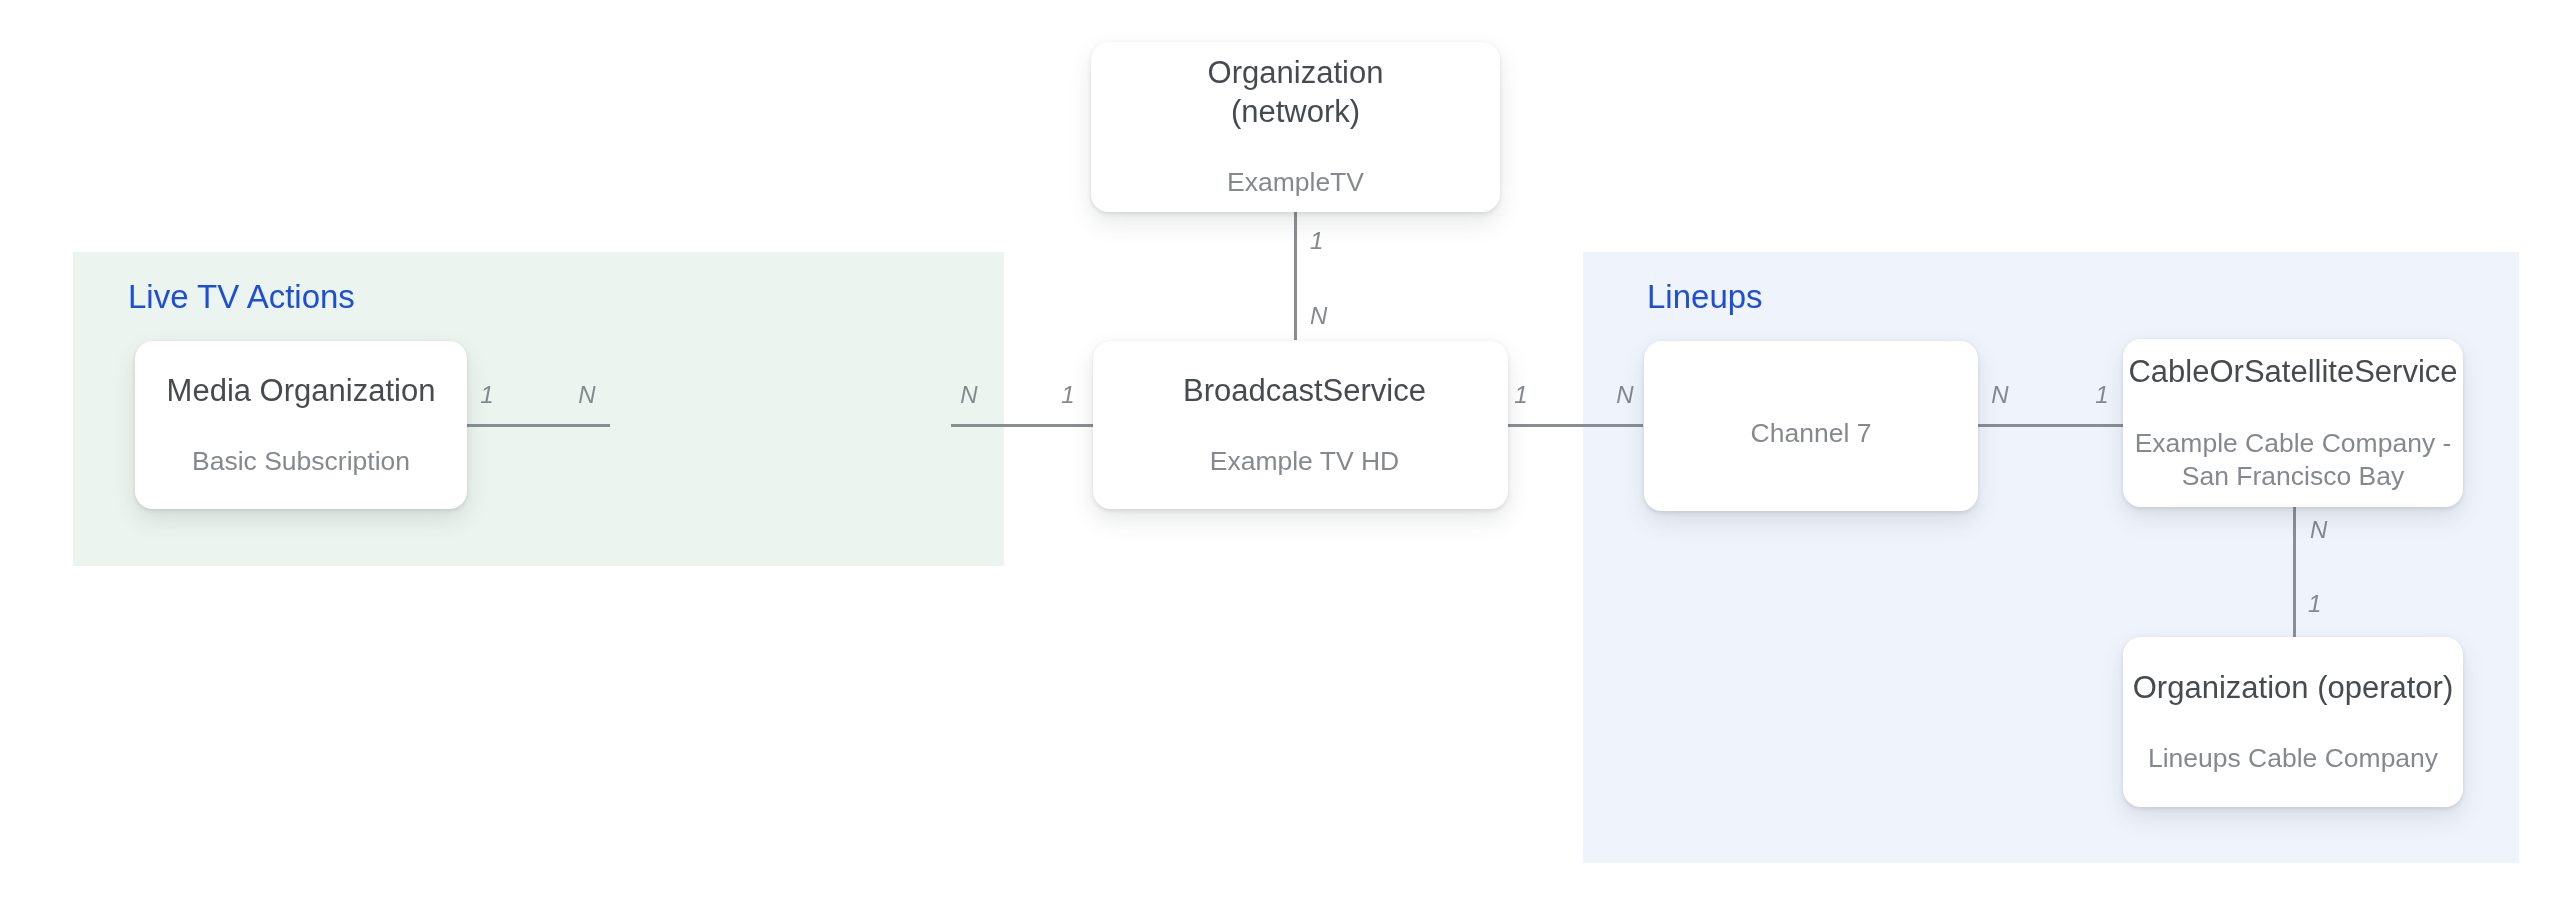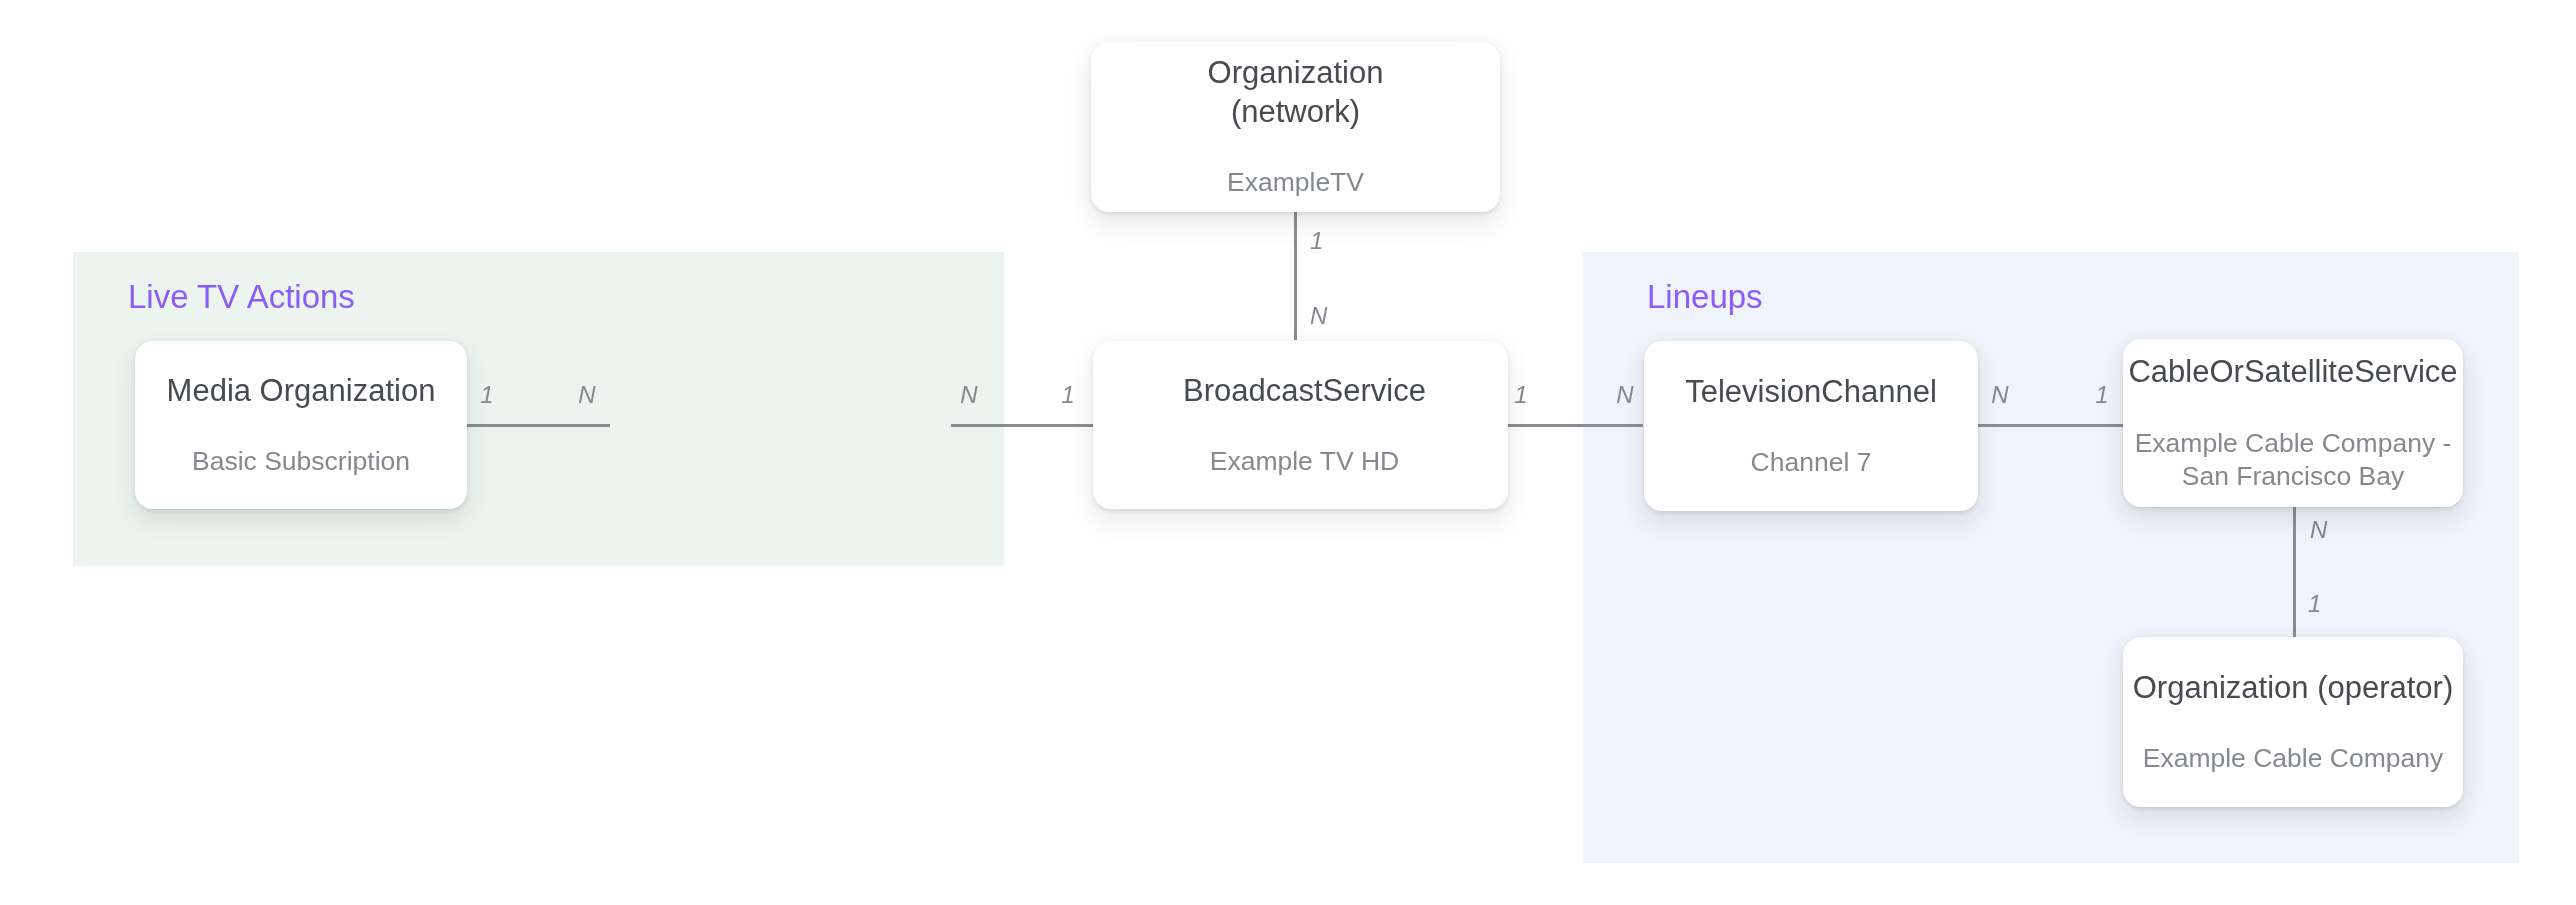--- a/index.html
+++ b/index.html
@@ -11,21 +11,21 @@
     overflow: hidden;
     font-family: "Liberation Sans", "DejaVu Sans", sans-serif;
   }
   .region {
     position: absolute;
     z-index: 1;
   }
   .region-title {
     position: absolute;
     font-size: 33px;
-    color: #8b5cf6;
+    color: #1d4ed8;
     white-space: pre;
     z-index: 2;
   }
   .line {
     position: absolute;
     background: #8A8E92;
     z-index: 2;
   }
   .card-label {
     position: absolute;
@@ -111,29 +111,28 @@
     <div class="node-sub">Basic Subscription</div>
   </div>
 
 
   <div class="node" style="left:1093px; top:341px; width:407px; height:168px;padding-left:8px;">
     <div class="node-title">BroadcastService</div>
     <div class="node-sub">Example TV HD</div>
   </div>
 
   <div class="node" style="left:1644px; top:341px; width:334px; height:170px;">
-    <div class="node-title">TelevisionChannel</div>
     <div class="node-sub">Channel 7</div>
   </div>
 
   <div class="node" style="left:2123px; top:339px; width:340px; height:168px;">
     <div class="node-title">CableOrSatelliteService</div>
     <div class="node-sub">Example Cable Company -
 San Francisco Bay</div>
   </div>
 
   <div class="node" style="left:2123px; top:637px; width:340px; height:170px;">
     <div class="node-title">Organization (operator)</div>
-    <div class="node-sub">Example Cable Company</div>
+    <div class="node-sub">Lineups Cable Company</div>
   </div>
 
 </div>
 
 
 </body></html>

